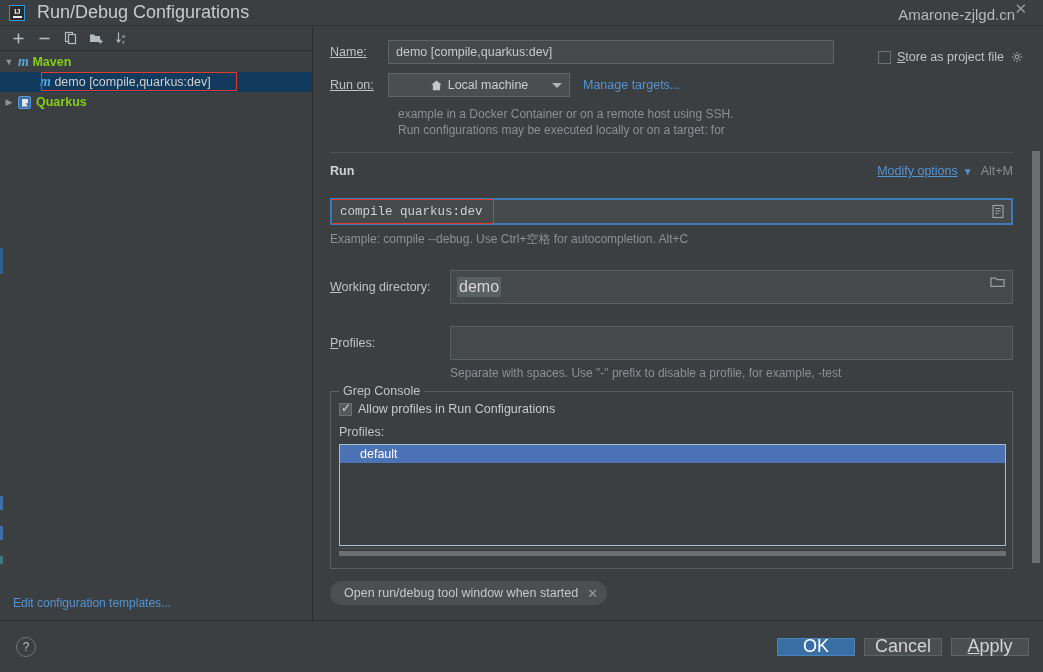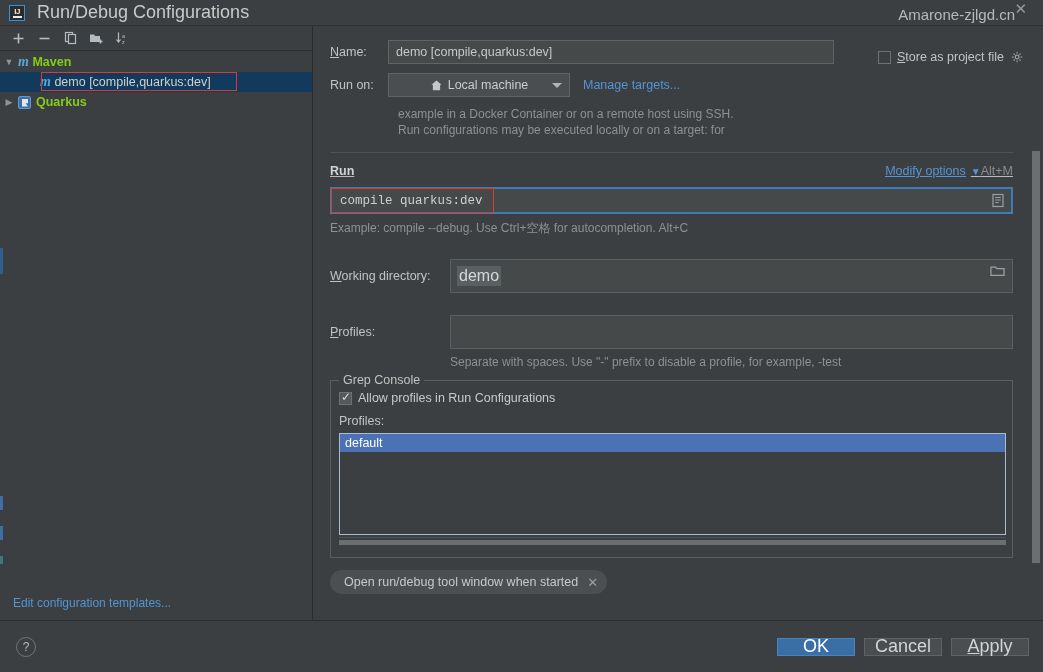--- a/index.html
+++ b/index.html
@@ -100,21 +100,21 @@
   }
 
   
   .rightpanel {
     position: absolute; left: 314px; top: 26px;
     width: 729px; height: 594px; background: #3c3f41;
   }
   .form { position: absolute; left: 16px; top: 14px; width: 700px; }
 
   .row { display: flex; align-items: center; margin-bottom: 9px; }
-  .lbl { width: 58px; font-size: 12.5px; color: #c2c2c2; }
+  .lbl { width: 58px; font-size: 12.5px; color: #c2c2c2; text-decoration: underline; }
   .lbl u { text-decoration: underline; }
 
   .txtfield {
     height: 24px; background: #45494a; border: 1px solid #5e6366;
     color: #c8c8c8; font-size: 12.5px;
     display: flex; align-items: center; padding: 0 7px;
   }
   .namefield { width: 446px; }
 
   .combo {
@@ -149,34 +149,34 @@
     content: "✓"; position: absolute; left: 1px; top: -3px;
     font-size: 12px; color: #d6d6d6;
   }
   .gear { margin-left: 7px; color: #9ba0a3; display: flex; }
 
   .divider {
     height: 1px; background: #4e5254; margin: 14px 0 0 0; width: 683px;
   }
 
   .sec-head {
-    display: flex; align-items: center; margin-top: 11px; width: 683px; text-decoration: underline;
+    display: flex; align-items: center; margin-top: 11px; width: 683px;
   }
   .sec-title { font-size: 12.5px; font-weight: bold; color: #d2d2d2; }
   .sec-right { margin-left: auto; display: flex; align-items: center; }
   .modify-link {
     color: #5394d4; font-size: 12.5px; text-decoration: underline;
   }
   .modify-caret {
     margin-left: 5px; color: #5394d4; font-size: 10px;
   }
-  .alt-m { margin-left: 0; color: #898d90; font-size: 12.5px; }
+  .alt-m { margin-left: 8px; color: #898d90; font-size: 12.5px; }
 
   .cmdwrap {
-    margin-top: 9px; width: 683px; height: 27px;
+    margin-top: 20px; width: 683px; height: 27px;
     background: #45494a; border: 2px solid #3d7cb8;
     display: flex; align-items: center; position: relative;
   }
   .cmdtext {
     font-family: "Liberation Mono", monospace;
     font-size: 12.5px; color: #cfcfcf; padding-left: 8px;
   }
   .cmd-redbox {
     position: absolute; left: -1px; top: -1px;
     width: 163px; height: 25px; border: 1.6px solid #e03a2f;
@@ -210,21 +210,21 @@
     padding: 0 4px; font-size: 12.5px; color: #c2c2c2;
   }
   .grep-cb { display: flex; align-items: center; font-size: 12.5px; color: #c9c9c9; }
   .grep-prof { margin-top: 9px; font-size: 12.5px; color: #c2c2c2; }
   .listbox {
     margin-top: 5px; width: 667px; height: 102px;
     background: #3c3f41; border: 1px solid #a9bdd0;
   }
   .listitem {
     height: 18px; display: flex; align-items: center;
-    padding-left: 5px; font-size: 12.5px; color: #cfcfcf;
+    padding-left: 20px; font-size: 12.5px; color: #cfcfcf;
   }
   .listitem.sel { background: #4a72b5; color: #ffffff; }
   .hscroll {
     margin-top: 2px; width: 667px; height: 9px; background: #3c3f41;
     border-top: 1px solid #4e5254;
   }
   .hscroll i {
     display: block; width: 100%; height: 5px;
     background: #6b6f72; margin-top: 2px;
   }

